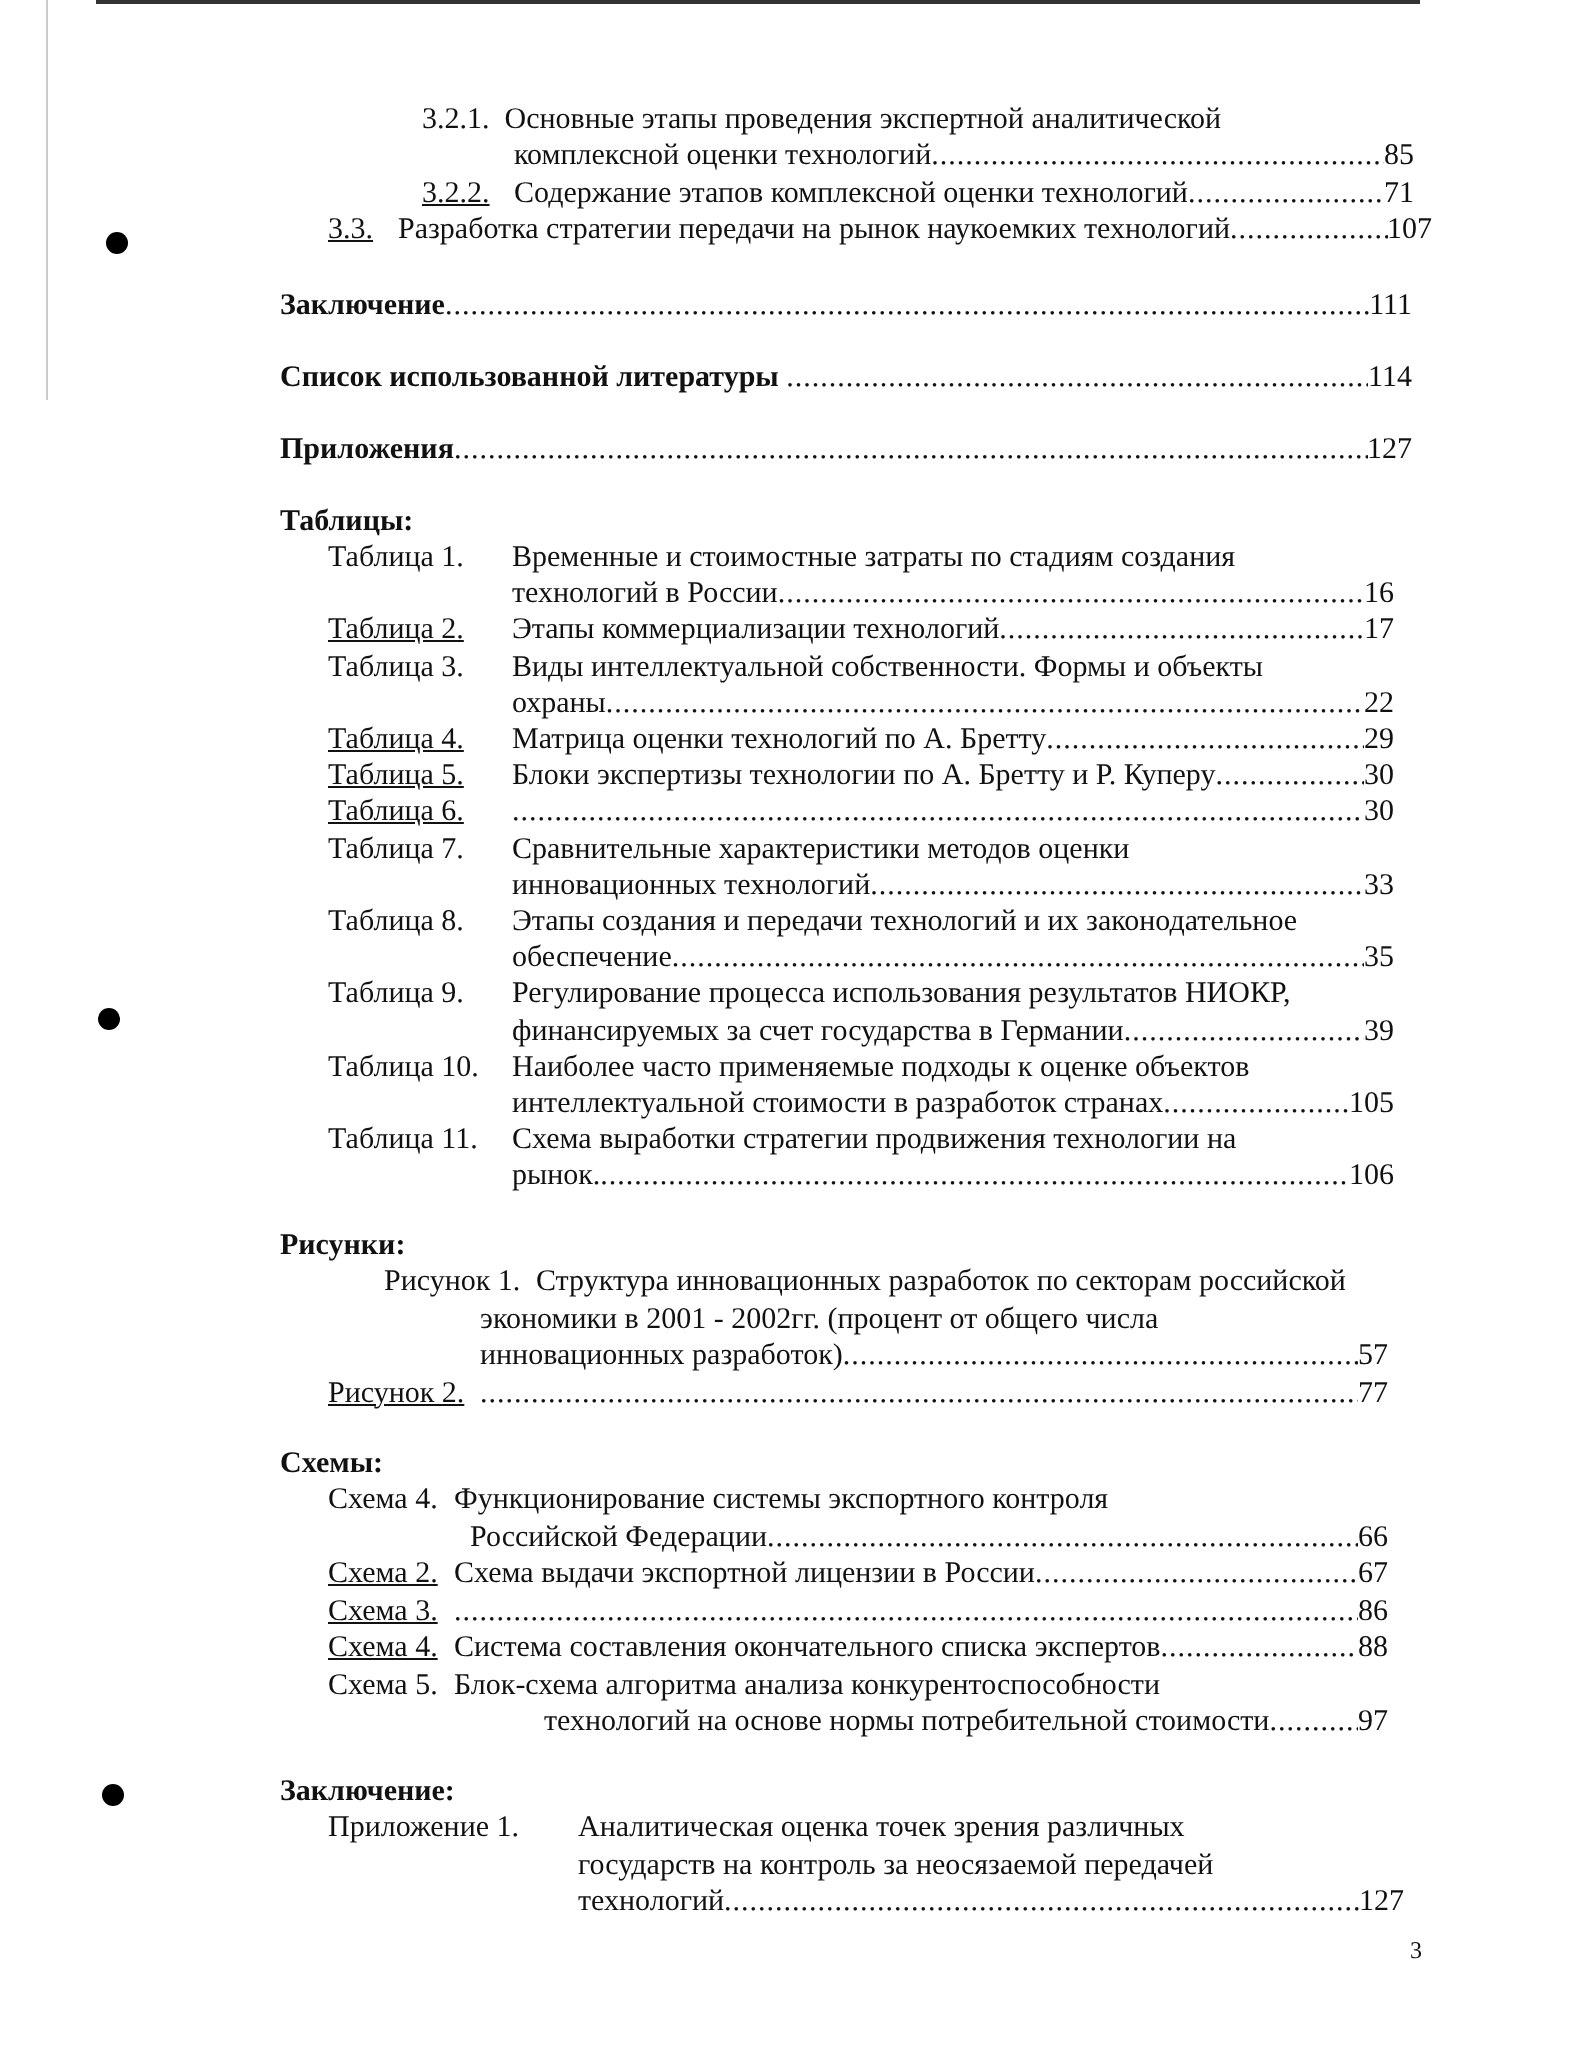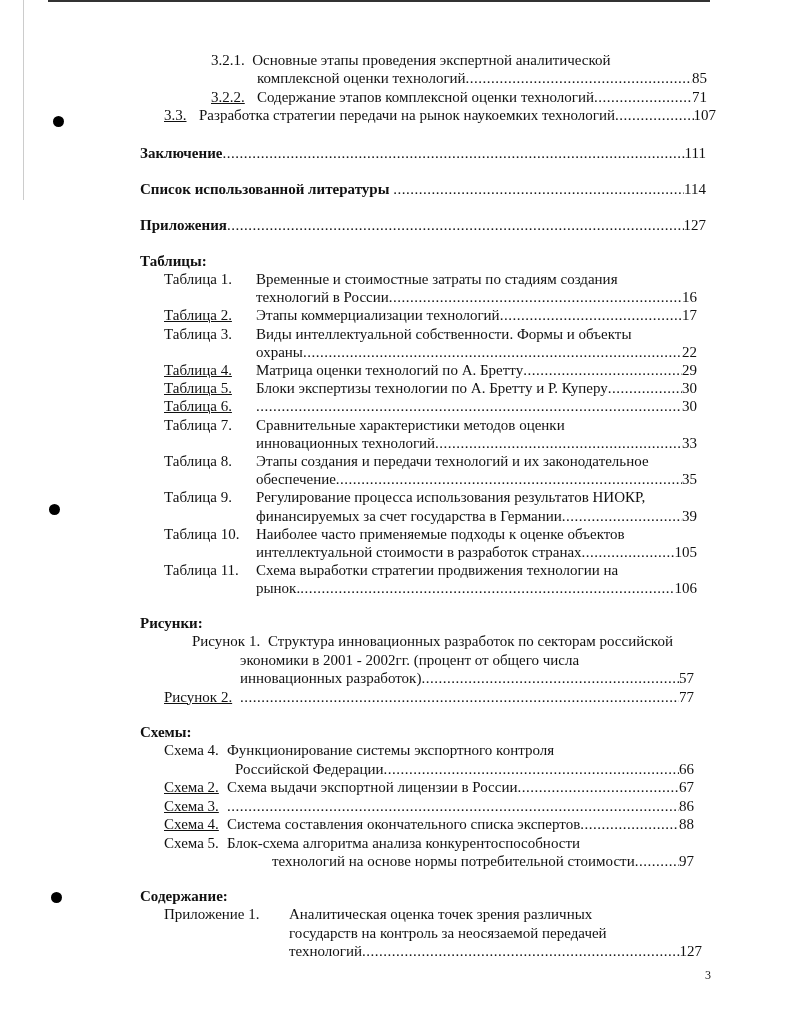--- a/index.html
+++ b/index.html
@@ -177,21 +177,21 @@
       <span class="pg">88</span>
     </div>
     <div class="line" style="left: 164px; top: 833.5px;"><span class="lbl" style="width: 63px; display: inline-block;">Схема 5.</span><span>Блок-схема алгоритма анализа конкурентоспособности</span></div>
     <div class="row" style="left: 272px; top: 852px; width: 422px;">
       <span class="t">технологий на основе нормы потребительной стоимости </span>
       <span class="dots"></span>
       <span class="pg">97</span>
     </div>
   </div>
 
-<div class="heading" style="left:140px;top:887px">Содержание:</div>
+<div class="heading" style="left:140px;top:887px">Заключение:</div>
 <div id="appendices-list">
     <div class="line" style="left: 164px; top: 905px;"><span class="lbl" style="width: 125px; display: inline-block;">Приложение 1.</span><span>Аналитическая оценка точек зрения различных</span></div>
     <div class="line" style="left: 289px; top: 923.5px;">государств на контроль за неосязаемой передачей</div>
     <div class="row" style="left: 289px; top: 942px; width: 413px;">
       <span class="t">технологий</span>
       <span class="dots"></span>
       <span class="pg">127</span>
     </div>
   </div>
 

